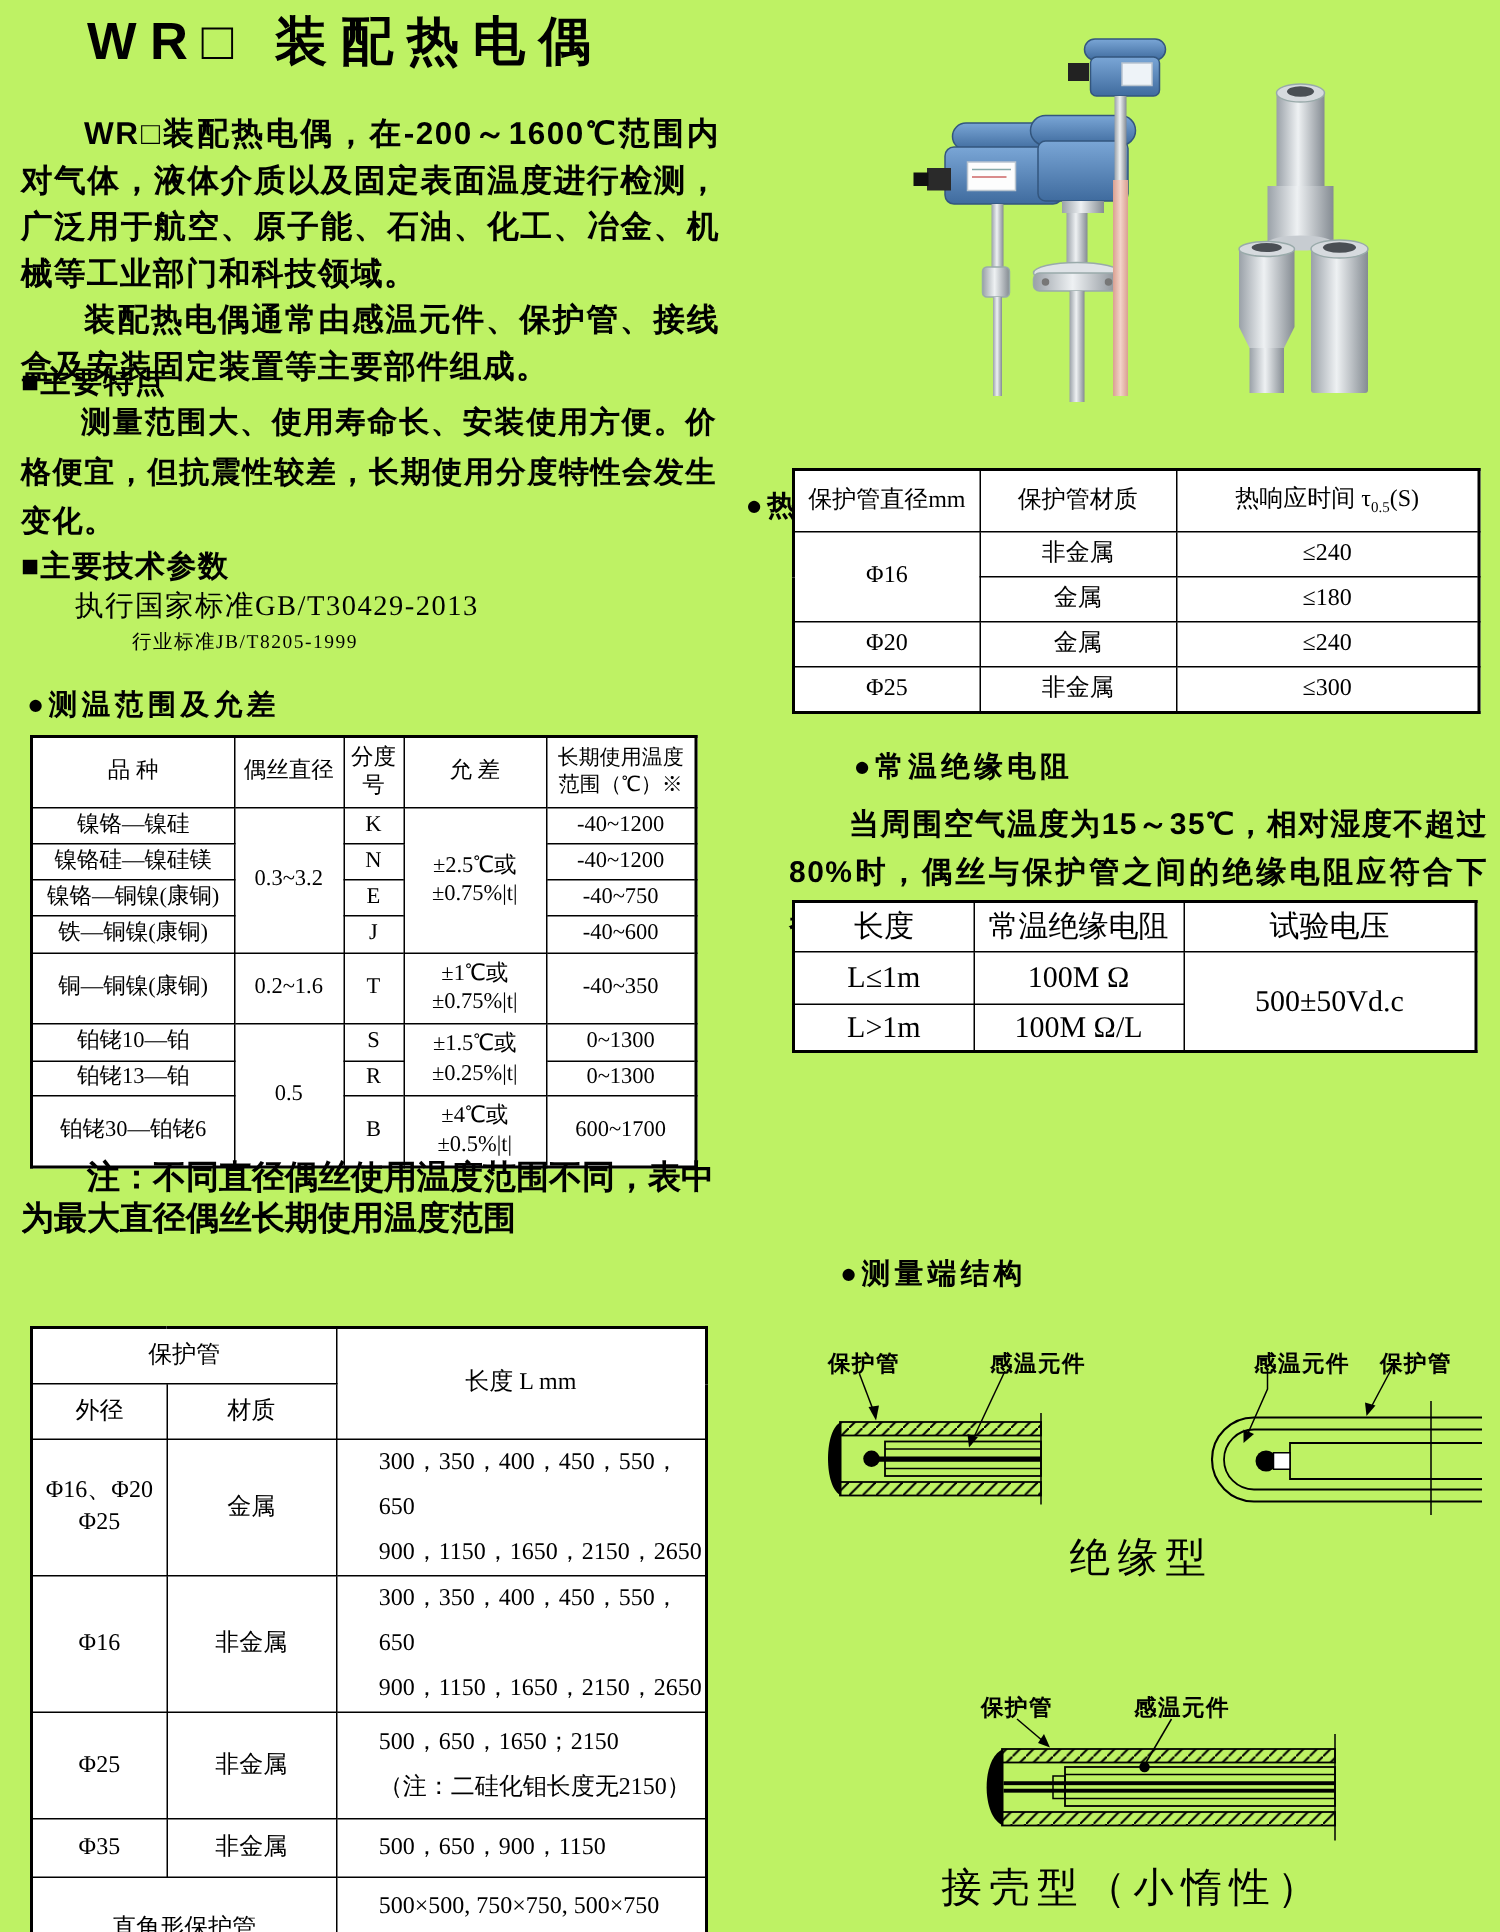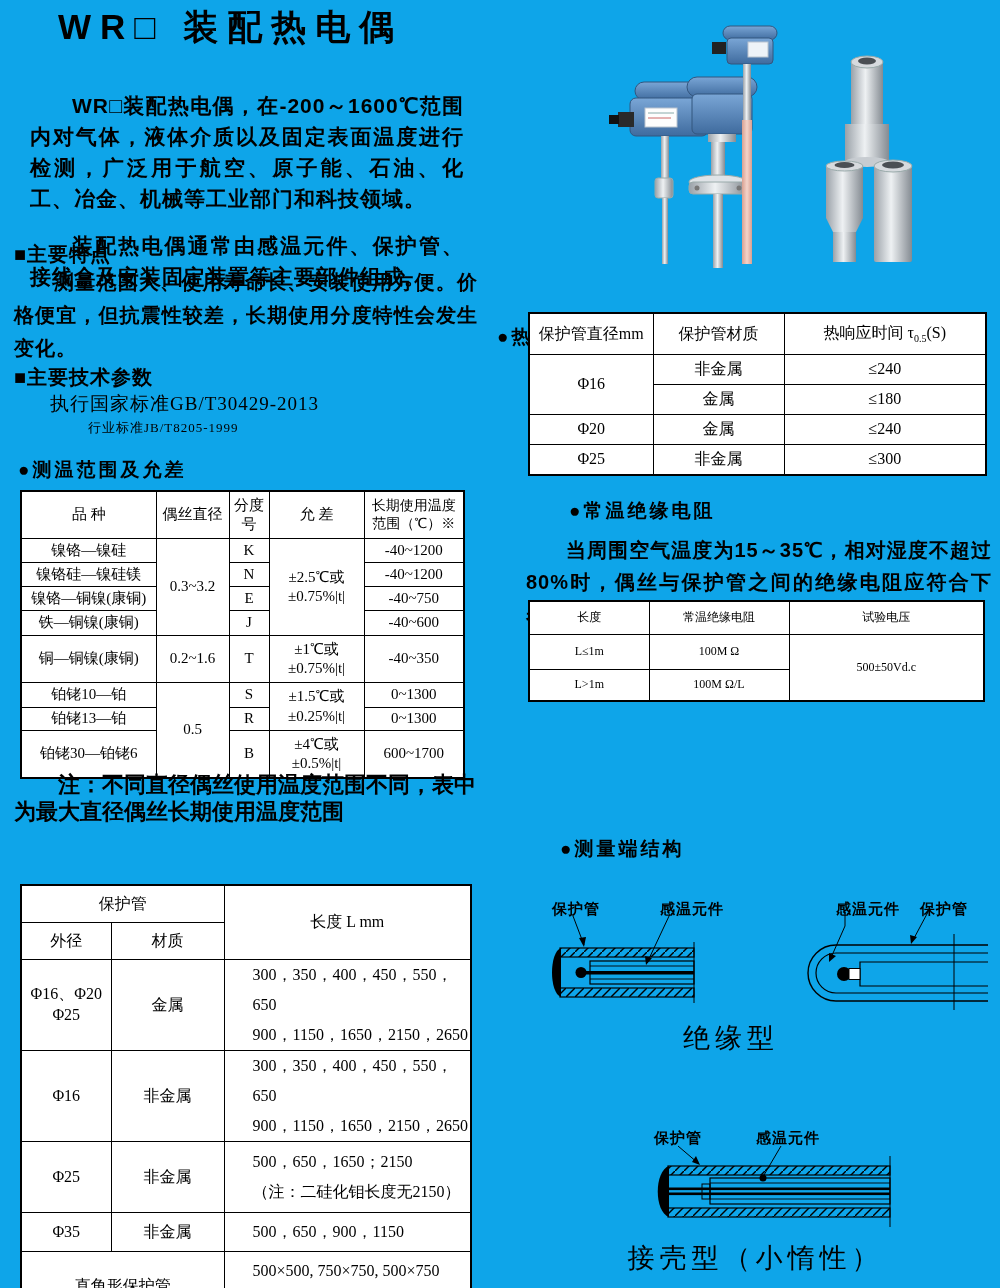--- a/index.html
+++ b/index.html
@@ -1,24 +1,24 @@
 <!DOCTYPE html>
 <html><head>
 <meta charset="utf-8">
 <style>
   html,body{margin:0;padding:0;background:#ffffff;}
-  .page{position:relative;width:1000px;height:1288px;background:#0ea5e9;color:#000;
+  .page{position:relative;width:1000px;height:1288px;background:#bef264;color:#000;
         font-family:"Liberation Sans",sans-serif;overflow:hidden;}
 
   .h1-title{position:absolute;left:58px;top:4px;font-size:35px;font-weight:bold;
             letter-spacing:9px;}
 
   .intro{position:absolute;left:14px;top:74px;width:466px;font-size:21px;font-weight:bold;
          line-height:31px;text-align:justify;letter-spacing:1px;}
-  .intro p{margin:16px;text-indent:2em;}
+  .intro p{margin:0;text-indent:2em;}
 
   .sec-h{position:absolute;font-size:20px;font-weight:bold;letter-spacing:1px;}
   .features-h{left:14px;top:241px;}
   .features-body{position:absolute;left:14px;top:266px;width:464px;font-size:20px;
                  font-weight:bold;line-height:33px;text-indent:2em;text-align:justify;
                  letter-spacing:1px;margin:0;}
   .tech-h{left:14px;top:364px;}
   .tech-l1{position:absolute;left:50px;top:391px;font-size:19px;
            font-family:"Liberation Serif",serif;letter-spacing:1px;}
   .tech-l2{position:absolute;left:88px;top:419px;font-size:13px;
@@ -39,34 +39,34 @@
   .t1{left:20px;top:490px;width:443px;border:2px solid #000;}
   .t1 td{font-size:15px;}
   .t1 .small{font-size:14px;}
   .t2{left:20px;top:884px;width:450px;border:2px solid #000;}
   .t2 td{font-size:16px;}
   .t2 td.len{text-align:left;padding-left:28px;}
   .t2 td.len div{line-height:30px;}
   .t3{left:528px;top:312px;width:457px;border:2px solid #000;}
   .t3 td{font-size:16px;font-family:Liberation Serif, serif;}
   .t4{left:528px;top:600px;width:455px;border:2px solid #000;}
-  .t4 td{font-size:12px;margin-left:24px;}
+  .t4 td{font-size:20px;margin-left:24px;}
   sub{font-size:10px;}
 
   .note{position:absolute;left:14px;top:771px;width:462px;font-size:22px;font-weight:bold;
         line-height:27px;text-indent:2em;text-align:justify;margin:0;}
   .insul-body{position:absolute;left:526px;top:534px;width:466px;font-size:20px;
               font-weight:bold;line-height:32px;text-indent:2em;text-align:justify;
               letter-spacing:1px;margin:0;}
 
   .dlabel{position:absolute;font-family:"Liberation Serif",serif;font-weight:bold;
           font-size:15px;letter-spacing:1px;}
   .caption{position:absolute;font-family:"Liberation Serif",serif;font-size:27px;
            letter-spacing:5px;text-align:center;}
-  .cap-a{left:656px;top:1020px;width:150px;}
+  .cap-a{left:686px;top:1020px;width:150px;}
   .cap-c{left:608px;top:1240px;width:295px;}
 
   svg{position:absolute;display:block;}
   .photo{left:545px;top:6px;}
   .diagA{left:548px;top:898px;}
   .diagB{left:778px;top:898px;}
   .diagC{left:648px;top:1126px;}
 </style>
 </head>
 <body>

